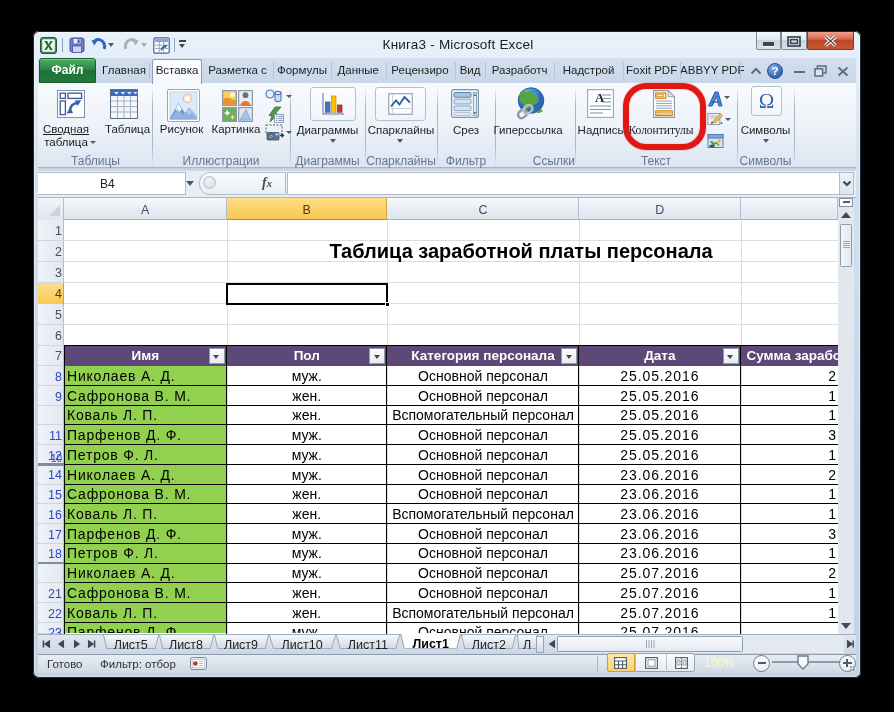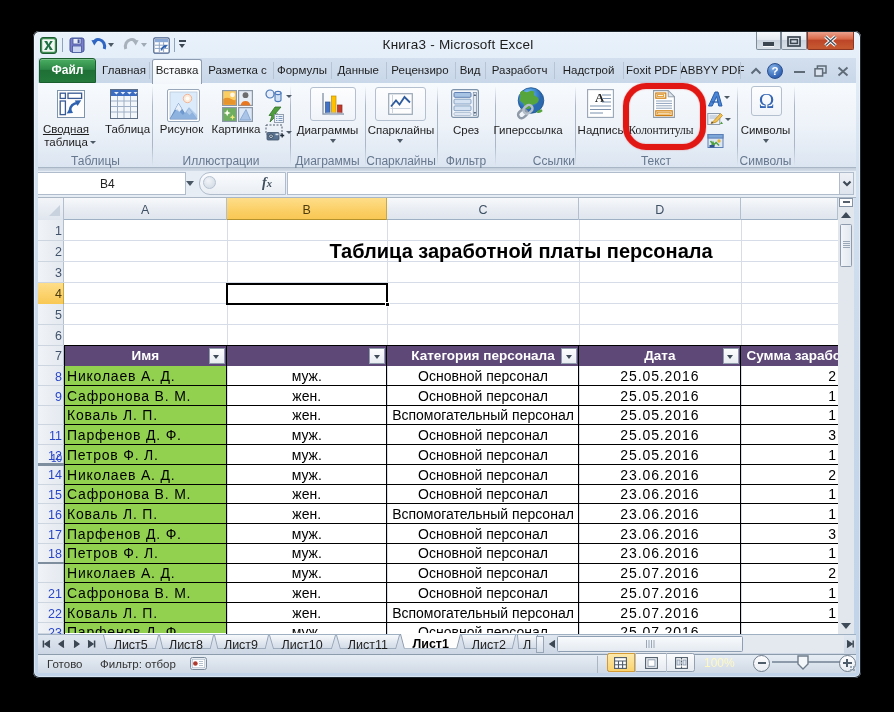--- a/index.html
+++ b/index.html
@@ -343,20 +343,21 @@
 <div style="position:absolute;left:64px;top:281.5px;width:774px;height:1px;background:#d6dde8;"></div>
 <div style="position:absolute;left:64px;top:302.5px;width:774px;height:1px;background:#d6dde8;"></div>
 <div style="position:absolute;left:64px;top:323.5px;width:774px;height:1px;background:#d6dde8;"></div>
 <div style="position:absolute;left:64px;top:344.5px;width:774px;height:1px;background:#d6dde8;"></div>
 <div style="position:absolute;left:231px;top:239.5px;width:580px;line-height:23px;text-align:center;font-size:20px;font-weight:bold;color:#000;">Таблица заработной платы персонала</div>
 <div style="position:absolute;left:64px;top:345.5px;width:162.5px;height:20.80000000000001px;background:#5d4877;overflow:hidden;"></div>
 <div style="position:absolute;left:64px;top:348.1px;width:162.5px;line-height:16px;text-align:center;font-size:13.5px;font-weight:bold;color:#fff;">Имя</div>
 <div style="position:absolute;left:208.7px;top:347.7px;width:16px;height:16.4px;background:linear-gradient(#fdfdfe,#e8ecf1);border:1px solid #8e9cab;"></div>
 <div style="position:absolute;left:213.2px;top:354.7px;width:0;height:0;border-left:3.5px solid transparent;border-right:3.5px solid transparent;border-top:4.5px solid #3e4a57;"></div>
 <div style="position:absolute;left:226.5px;top:345.5px;width:160.5px;height:20.80000000000001px;background:#5d4877;overflow:hidden;"></div>
+<div style="position:absolute;left:226.5px;top:348.1px;width:160.5px;line-height:16px;text-align:center;font-size:13.5px;font-weight:bold;color:#fff;">Пол</div>
 <div style="position:absolute;left:369.2px;top:347.7px;width:16px;height:16.4px;background:linear-gradient(#fdfdfe,#e8ecf1);border:1px solid #8e9cab;"></div>
 <div style="position:absolute;left:373.7px;top:354.7px;width:0;height:0;border-left:3.5px solid transparent;border-right:3.5px solid transparent;border-top:4.5px solid #3e4a57;"></div>
 <div style="position:absolute;left:387px;top:345.5px;width:192px;height:20.80000000000001px;background:#5d4877;overflow:hidden;"></div>
 <div style="position:absolute;left:387px;top:348.1px;width:192px;line-height:16px;text-align:center;font-size:13.5px;font-weight:bold;color:#fff;">Категория персонала</div>
 <div style="position:absolute;left:561.2px;top:347.7px;width:16px;height:16.4px;background:linear-gradient(#fdfdfe,#e8ecf1);border:1px solid #8e9cab;"></div>
 <div style="position:absolute;left:565.7px;top:354.7px;width:0;height:0;border-left:3.5px solid transparent;border-right:3.5px solid transparent;border-top:4.5px solid #3e4a57;"></div>
 <div style="position:absolute;left:579px;top:345.5px;width:161.70000000000005px;height:20.80000000000001px;background:#5d4877;overflow:hidden;"></div>
 <div style="position:absolute;left:579px;top:348.1px;width:161.70000000000005px;line-height:16px;text-align:center;font-size:13.5px;font-weight:bold;color:#fff;">Дата</div>
 <div style="position:absolute;left:722.9000000000001px;top:347.7px;width:16px;height:16.4px;background:linear-gradient(#fdfdfe,#e8ecf1);border:1px solid #8e9cab;"></div>
 <div style="position:absolute;left:727.4000000000001px;top:354.7px;width:0;height:0;border-left:3.5px solid transparent;border-right:3.5px solid transparent;border-top:4.5px solid #3e4a57;"></div>

